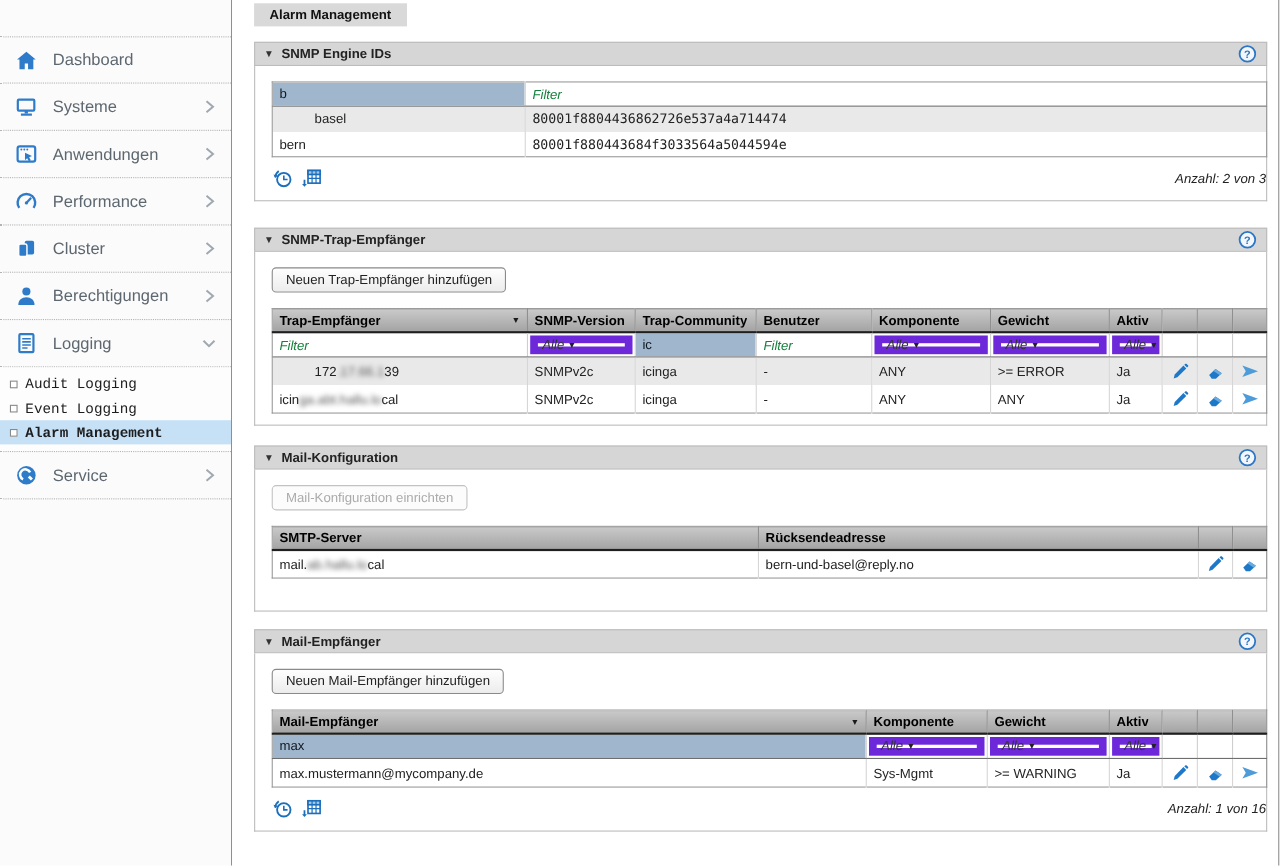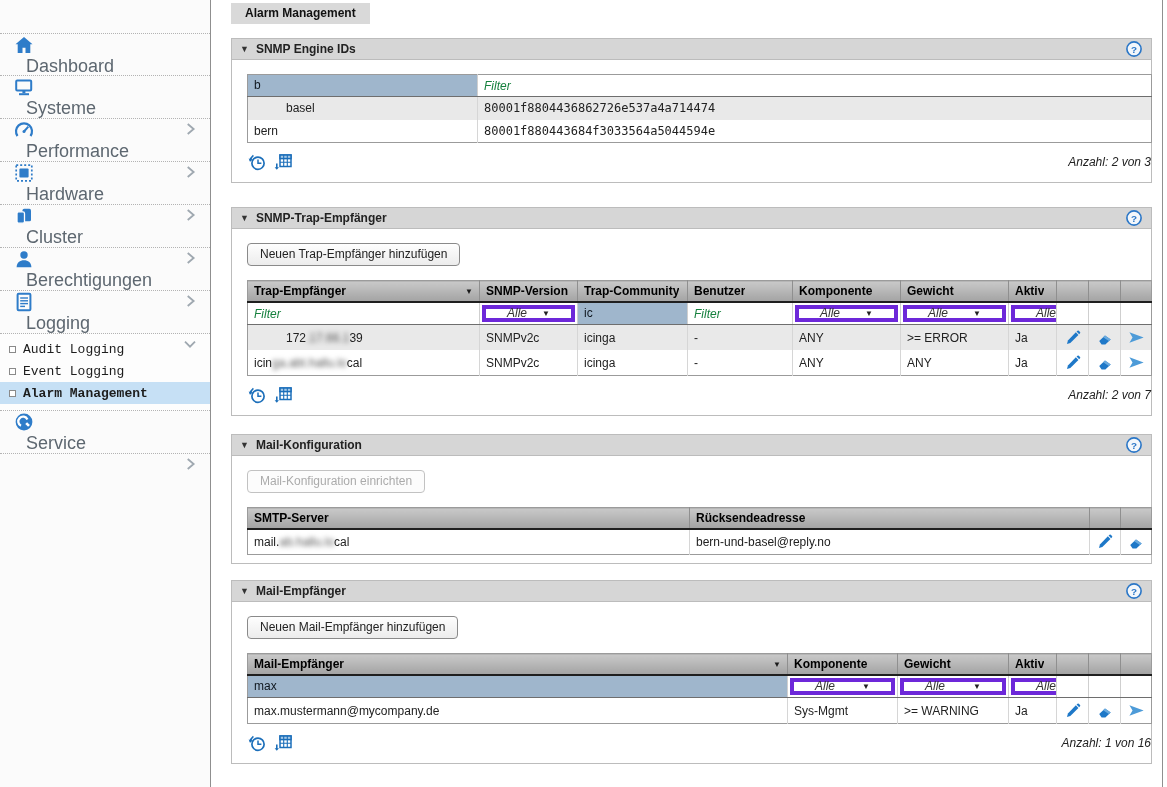--- a/index.html
+++ b/index.html
@@ -12,24 +12,24 @@
   }
   svg { display:block; }
 
   
   .sidebar {
     width:211px; min-width:211px; height:100%;
     background:#fbfbfb; border-right:1px solid #8f8f8f;
     padding-top:33px;
   }
   .side-item {
-    height:43px; display:flex; align-items:flex-start;
+    height:43px; display:flex; align-items:center;
     padding:0 10px 0 13px;
     border-bottom:1px dotted #b3b3b3;
-    color:#5d6770; font-size:18px; cursor:pointer;flex-direction:column;
+    color:#5d6770; font-size:15px; cursor:pointer;
   }
   .side-item:first-child { border-top:1px dotted #b3b3b3; }
   .side-item .lbl { margin-left:13px; }
   .side-item .chev { margin-left:auto; }
   .submenu { border-bottom:1px dotted #b3b3b3; padding:4px 0 6px 0; background:#fdfdfd;font-family:Liberation Mono, monospace; }
   .sub-item {
     height:22px; display:flex; align-items:center;
     padding-left:9px; font-size:13px; color:#1d1d1d; cursor:pointer;
   }
   .sub-item .sq { width:7px; height:7px; border:1px solid #8a8a8a; background:#fff; margin-right:7px; flex:none; }
@@ -58,21 +58,21 @@
     height:22px; background:#d6d6d6; border:1px solid #bcbcbc;
     display:flex; align-items:center; padding:0 8px;
     font-size:12px; font-weight:bold; color:#222; cursor:pointer;
   }
   .panel-h .tri { font-size:9px; margin-right:7px; color:#333; }
   .panel-h .sp { flex:1; }
   .panel-b {
     border:1px solid #bcbcbc; border-top:none; background:#fff;
     padding:14px 10px 10px 15px;
   }
-  .panel-b.pb24 { padding-bottom:8px; }
+  .panel-b.pb24 { padding-bottom:29px; }
 
   .btn {
     display:inline-block; border:1px solid #8a8a8a; border-radius:4px;
     background:linear-gradient(#fefefe,#ececec);
     font-size:12px; color:#222; padding:3px 12px 4px;
     margin-bottom:14px; cursor:pointer;
   }
   .btn.disabled { color:#ababab; border-color:#c2c2c2; background:#fcfcfc; cursor:default; }
 
   
@@ -97,23 +97,23 @@
     border-right:1px solid #cfcfcf; padding:0; height:22px;
     vertical-align:middle;
   }
   .tbl tr.flt td:last-child { border-right:none; }
   .ph { display:block; padding:3px 6px; font-style:italic; color:#15803d; }
   .fin {
     display:block; height:21px; padding:3px 6px;
     background:#9fb6cc; color:#101820;
   }
   .dd {
-    display:flex; align-items:center; justify-content:space-between;
-    border:4px solid #6d28d9; background:#fff;
-    margin:2px 2px; padding:1px 21px 2px; height:17px;
+    display:flex; align-items:center; 
+    border:7px solid #6d28d9; background:#fff;
+    margin:2px 2px; padding:1px 4px 2px; height:17px;
     font-style:italic; color:#333; cursor:pointer;
   }
   .dd .arr { font-style:normal; font-size:8px; color:#222; padding-left:3px; }
 
   .tbl td {
     padding:4px 6px; height:23px;
     border-right:1px solid #d6d6d6;
     white-space:nowrap; overflow:hidden; vertical-align:middle;
   }
   .tbl td:last-child { border-right:none; }
@@ -251,37 +251,37 @@
     <span class="lbl">Systeme</span>
     <span class="chev">
         <svg width="20" height="20" viewBox="0 0 22 22">
           <use href="#sym-chev-r"></use>
         </svg>
       </span>
   </div>
   <div class="side-item">
     <span>
         <svg width="22" height="22">
-          <use href="#sym-gauge"></use>
-        </svg>
-      </span>
-    <span class="lbl">Performance</span>
+          <use href="#sym-apps"></use>
+        </svg>
+      </span>
+    <span class="lbl">Anwendungen</span>
     <span class="chev">
         <svg width="20" height="20" viewBox="0 0 22 22">
           <use href="#sym-chev-r"></use>
         </svg>
       </span>
   </div>
   <div class="side-item">
     <span>
         <svg width="22" height="22">
-          <use href="#sym-chip"></use>
-        </svg>
-      </span>
-    <span class="lbl">Hardware</span>
+          <use href="#sym-gauge"></use>
+        </svg>
+      </span>
+    <span class="lbl">Performance</span>
     <span class="chev">
         <svg width="20" height="20" viewBox="0 0 22 22">
           <use href="#sym-chev-r"></use>
         </svg>
       </span>
   </div>
   <div class="side-item">
     <span>
         <svg width="22" height="22">
           <use href="#sym-cluster"></use>
@@ -548,35 +548,20 @@
                   </svg></span></td>
           <td class="icn-cell"><span><svg width="16" height="16" viewBox="0 0 18 18">
                     <use href="#sym-eraser"></use>
                   </svg></span></td>
           <td class="icn-cell"><span><svg width="17" height="17" viewBox="0 0 18 18">
                     <use href="#sym-send"></use>
                   </svg></span></td>
         </tr>
       </tbody>
         </table>
-      <div class="foot">
-        <span class="ficons">
-          <span>
-              <svg width="20" height="20" viewBox="0 0 20 20">
-                <use href="#sym-histclock"></use>
-              </svg>
-            </span>
-          <span>
-              <svg width="20" height="20" viewBox="0 0 20 20">
-                <use href="#sym-export"></use>
-              </svg>
-            </span>
-        </span>
-        <span class="cnt">Anzahl: 2 von 7</span>
-      </div>
     </div>
   </div>
 
   <div class="panel mt18">
     <div class="panel-h">
       <span class="tri">▼</span>
       <span>Mail-Konfiguration</span>
       <span class="sp"></span>
       <span>
           <svg width="18" height="18" viewBox="0 0 20 20">

